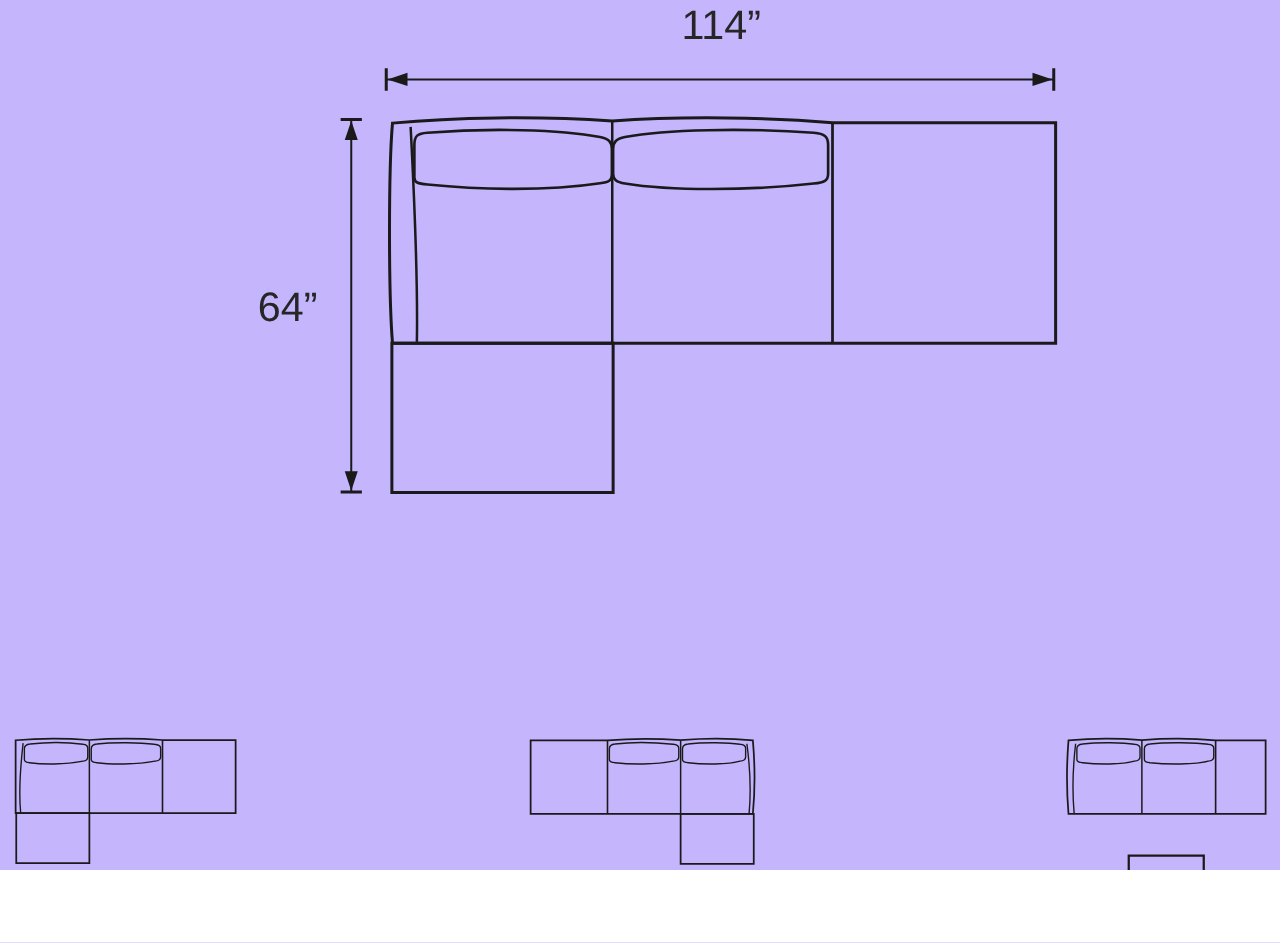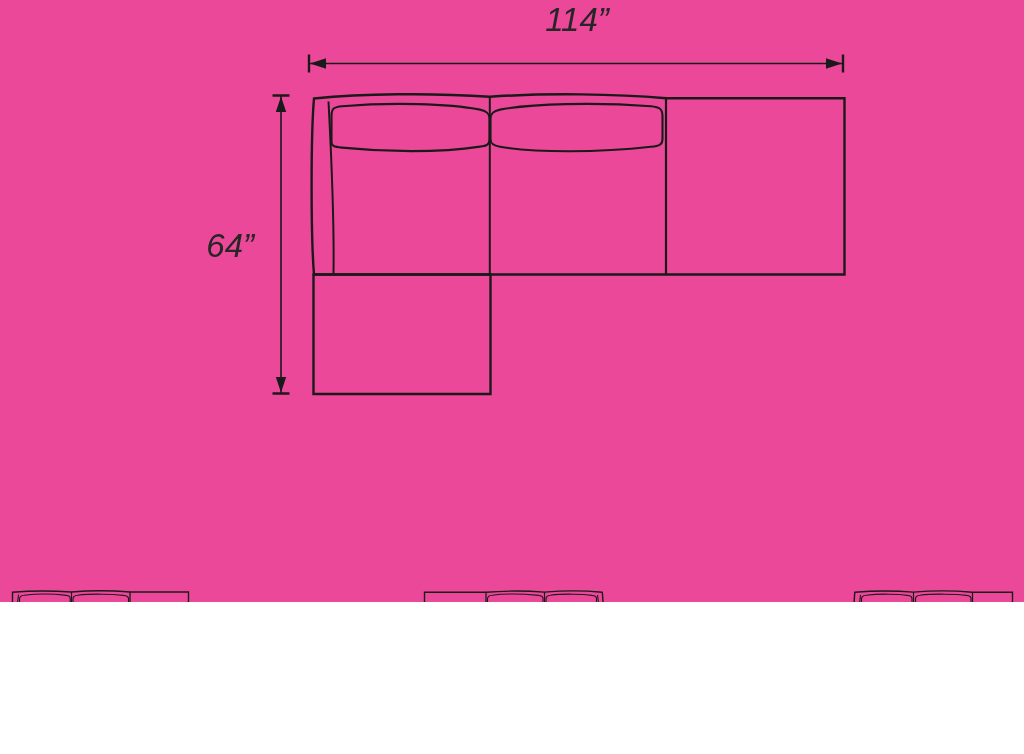--- a/index.html
+++ b/index.html
@@ -3,25 +3,24 @@
 <meta charset="utf-8">
 <style>
   html, body {
     margin: 0;
     padding: 0;
     background: #ffffff;
   }
   .stage {
     position: relative;
     width: 1024px;
-    height: 602px;
-    background: #ec4899;
+    height: 696px;
+    background: #c4b5fd;
     overflow: hidden;
     font-family: "Liberation Sans", sans-serif;
-    font-style: italic;
   }
   .stage svg { display: block; }
   .dim-label {
     font-family: "Liberation Sans", "DejaVu Sans", sans-serif;
     font-size: 33px;
     font-weight: 400;
   }
   .thumb { cursor: pointer; }
 </style>
 </head>

